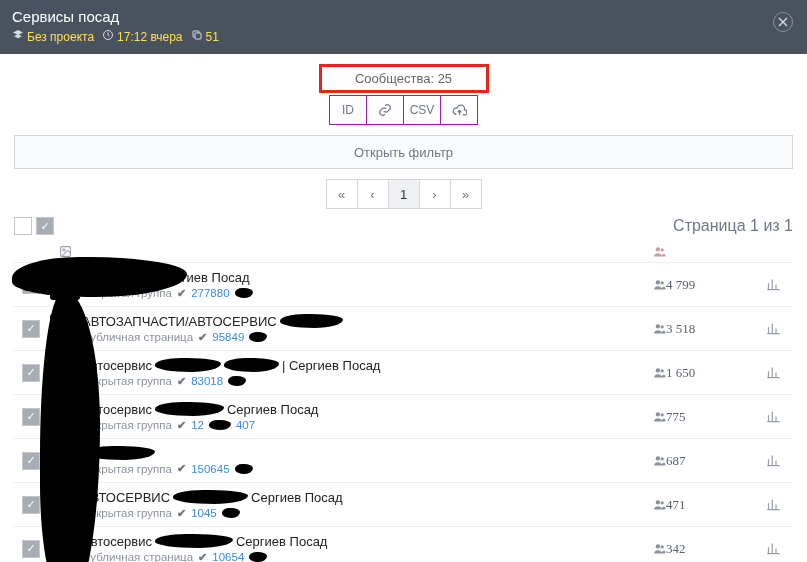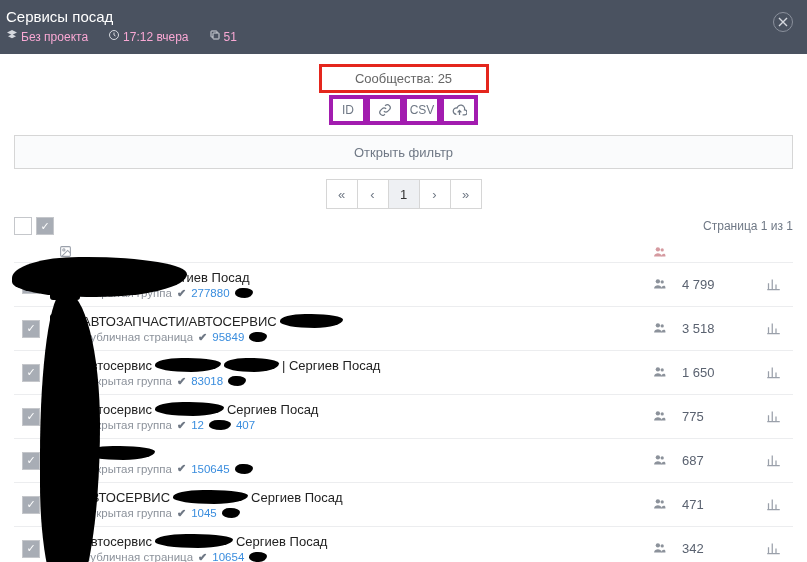--- a/index.html
+++ b/index.html
@@ -1,44 +1,44 @@
 <!DOCTYPE html>
 <html><head>
 <meta charset="utf-8">
 <style>
   * { box-sizing: border-box; margin: 0; padding: 0; }
   body { font-family: Arial, Helvetica, sans-serif; background: #fff; width: 807px; height: 562px; overflow: hidden; color: #333; font-size: 13px; }
-  .header { background: #4a5260; color: #fff; padding: 8px 6px 10px; position: relative; }
+  .header { background: #4a5260; color: #fff; padding: 8px 12px 10px; position: relative; }
   .header .title { font-size: 15px; font-weight: 500; }
-  .header .meta { display: flex; gap: 20px; margin-top: 4px; font-size: 12px; color: #f9a8d4; align-items: center; }
+  .header .meta { display: flex; gap: 8px; margin-top: 4px; font-size: 12px; color: #fde047; align-items: center; }
   .meta-item { display: inline-flex; align-items: center; gap: 3px; }
   .meta-icon { display: inline-block; }
   .header .close { position: absolute; right: 14px; top: 12px; width: 20px; height: 20px; border: 1px solid #8a909c; border-radius: 50%; display: flex; align-items: center; justify-content: center; font-size: 11px; color: #d6d9df; cursor: pointer; }
   .container { padding: 10px 14px; }
   .count-box { border: 3px solid #e4261d; width: 170px; margin: 0 auto 2px; text-align: center; padding: 4px 0; font-size: 13px; color: #666; }
   .btn-row { display: flex; justify-content: center; gap: 0; }
-  .btn-row button { background: #fff; border: 4px solid #a21caf; height: 30px; width: 38px; font-size: 12px; color: #6f7885; cursor: pointer; display: flex; align-items: center; justify-content: center; }
+  .btn-row button { background: #fff; border: 1px solid #a21caf; height: 30px; width: 38px; font-size: 12px; color: #6f7885; cursor: pointer; display: flex; align-items: center; justify-content: center; }
   .btn-row button:not(:first-child){ margin-left:-1px; }
   .filter-btn { width: 100%; margin-top: 10px; border: 1px solid #d6d6d6; background: #fafbfc; height: 34px; display: flex; align-items: center; justify-content: center; color: #6f7885; font-size: 13px; cursor: pointer; }
   .pager { display: flex; justify-content: center; margin-top: 10px; }
   .pager button { border: 1px solid #d6d6d6; background: #fff; height: 30px; width: 32px; color: #6f7885; font-size: 13px; cursor: pointer; }
   .pager button:not(:first-child){ margin-left:-1px; }
   .pager button.active { background: #eef0f3; color: #333; }
   .select-row { display: flex; align-items: center; margin-top: 8px; justify-content: space-between; }
   .checks { display: flex; gap: 4px; }
   .chk { width: 18px; height: 18px; border: 1px solid #c5c7cb; display: flex; align-items: center; justify-content: center; background: #fff; cursor:pointer; }
   .chk.sel { background: #a8adb5; color: #fff; font-size: 11px; }
-  .page-of { font-size: 12px; color: #6f7885; }
+  .page-of { font-size: 16px; color: #6f7885; }
   .table { margin-top: 6px; }
   .table-head, .row { display: flex; align-items: center; border-bottom: 1px solid #ecedef; min-height: 44px; padding: 4px 0; }
   .table-head { min-height: 22px; }
   .col-check { width: 34px; display: flex; justify-content: center; }
   .col-av { width: 34px; display:flex; justify-content:center; }
   .col-main { flex: 1; min-width: 0; }
-  .col-members { width: 100px; display:flex; gap:16px; color:#5a6270; font-size:13px; }
+  .col-members { width: 100px; display:flex; align-items:center; gap:0; color:#5a6270; font-size:13px;font-family:Liberation Serif, serif; }
   .col-chart { width: 40px; display:flex; justify-content:center; color:#9aa0aa; }
   .avatar { width: 30px; height: 30px; background:#000; border-radius:3px; }
   .row-title { font-size: 13px; color: #222; display:flex; align-items:center; gap:3px; white-space:nowrap; overflow:hidden; text-overflow:ellipsis; }
   .row-sub { font-size: 11.5px; color:#8c929b; display:flex; align-items:center; gap:5px; margin-top:2px; }
   .vk-id { color:#3a8dde; }
   .vk-icon { font-weight:bold; color:#6f7885; font-size:11px; }
   .blob { display:inline-block; background:#000; border-radius: 40% 50% 45% 55% / 50% 40% 60% 45%; }
   .big-blob { position:absolute; background:#000; border-radius: 40% 60% 55% 45% / 55% 45% 60% 40%; z-index:5; pointer-events:none; }
   .main-area{ position:relative; }
   .head-cell { color:#9aa0aa; font-size:11px; }

